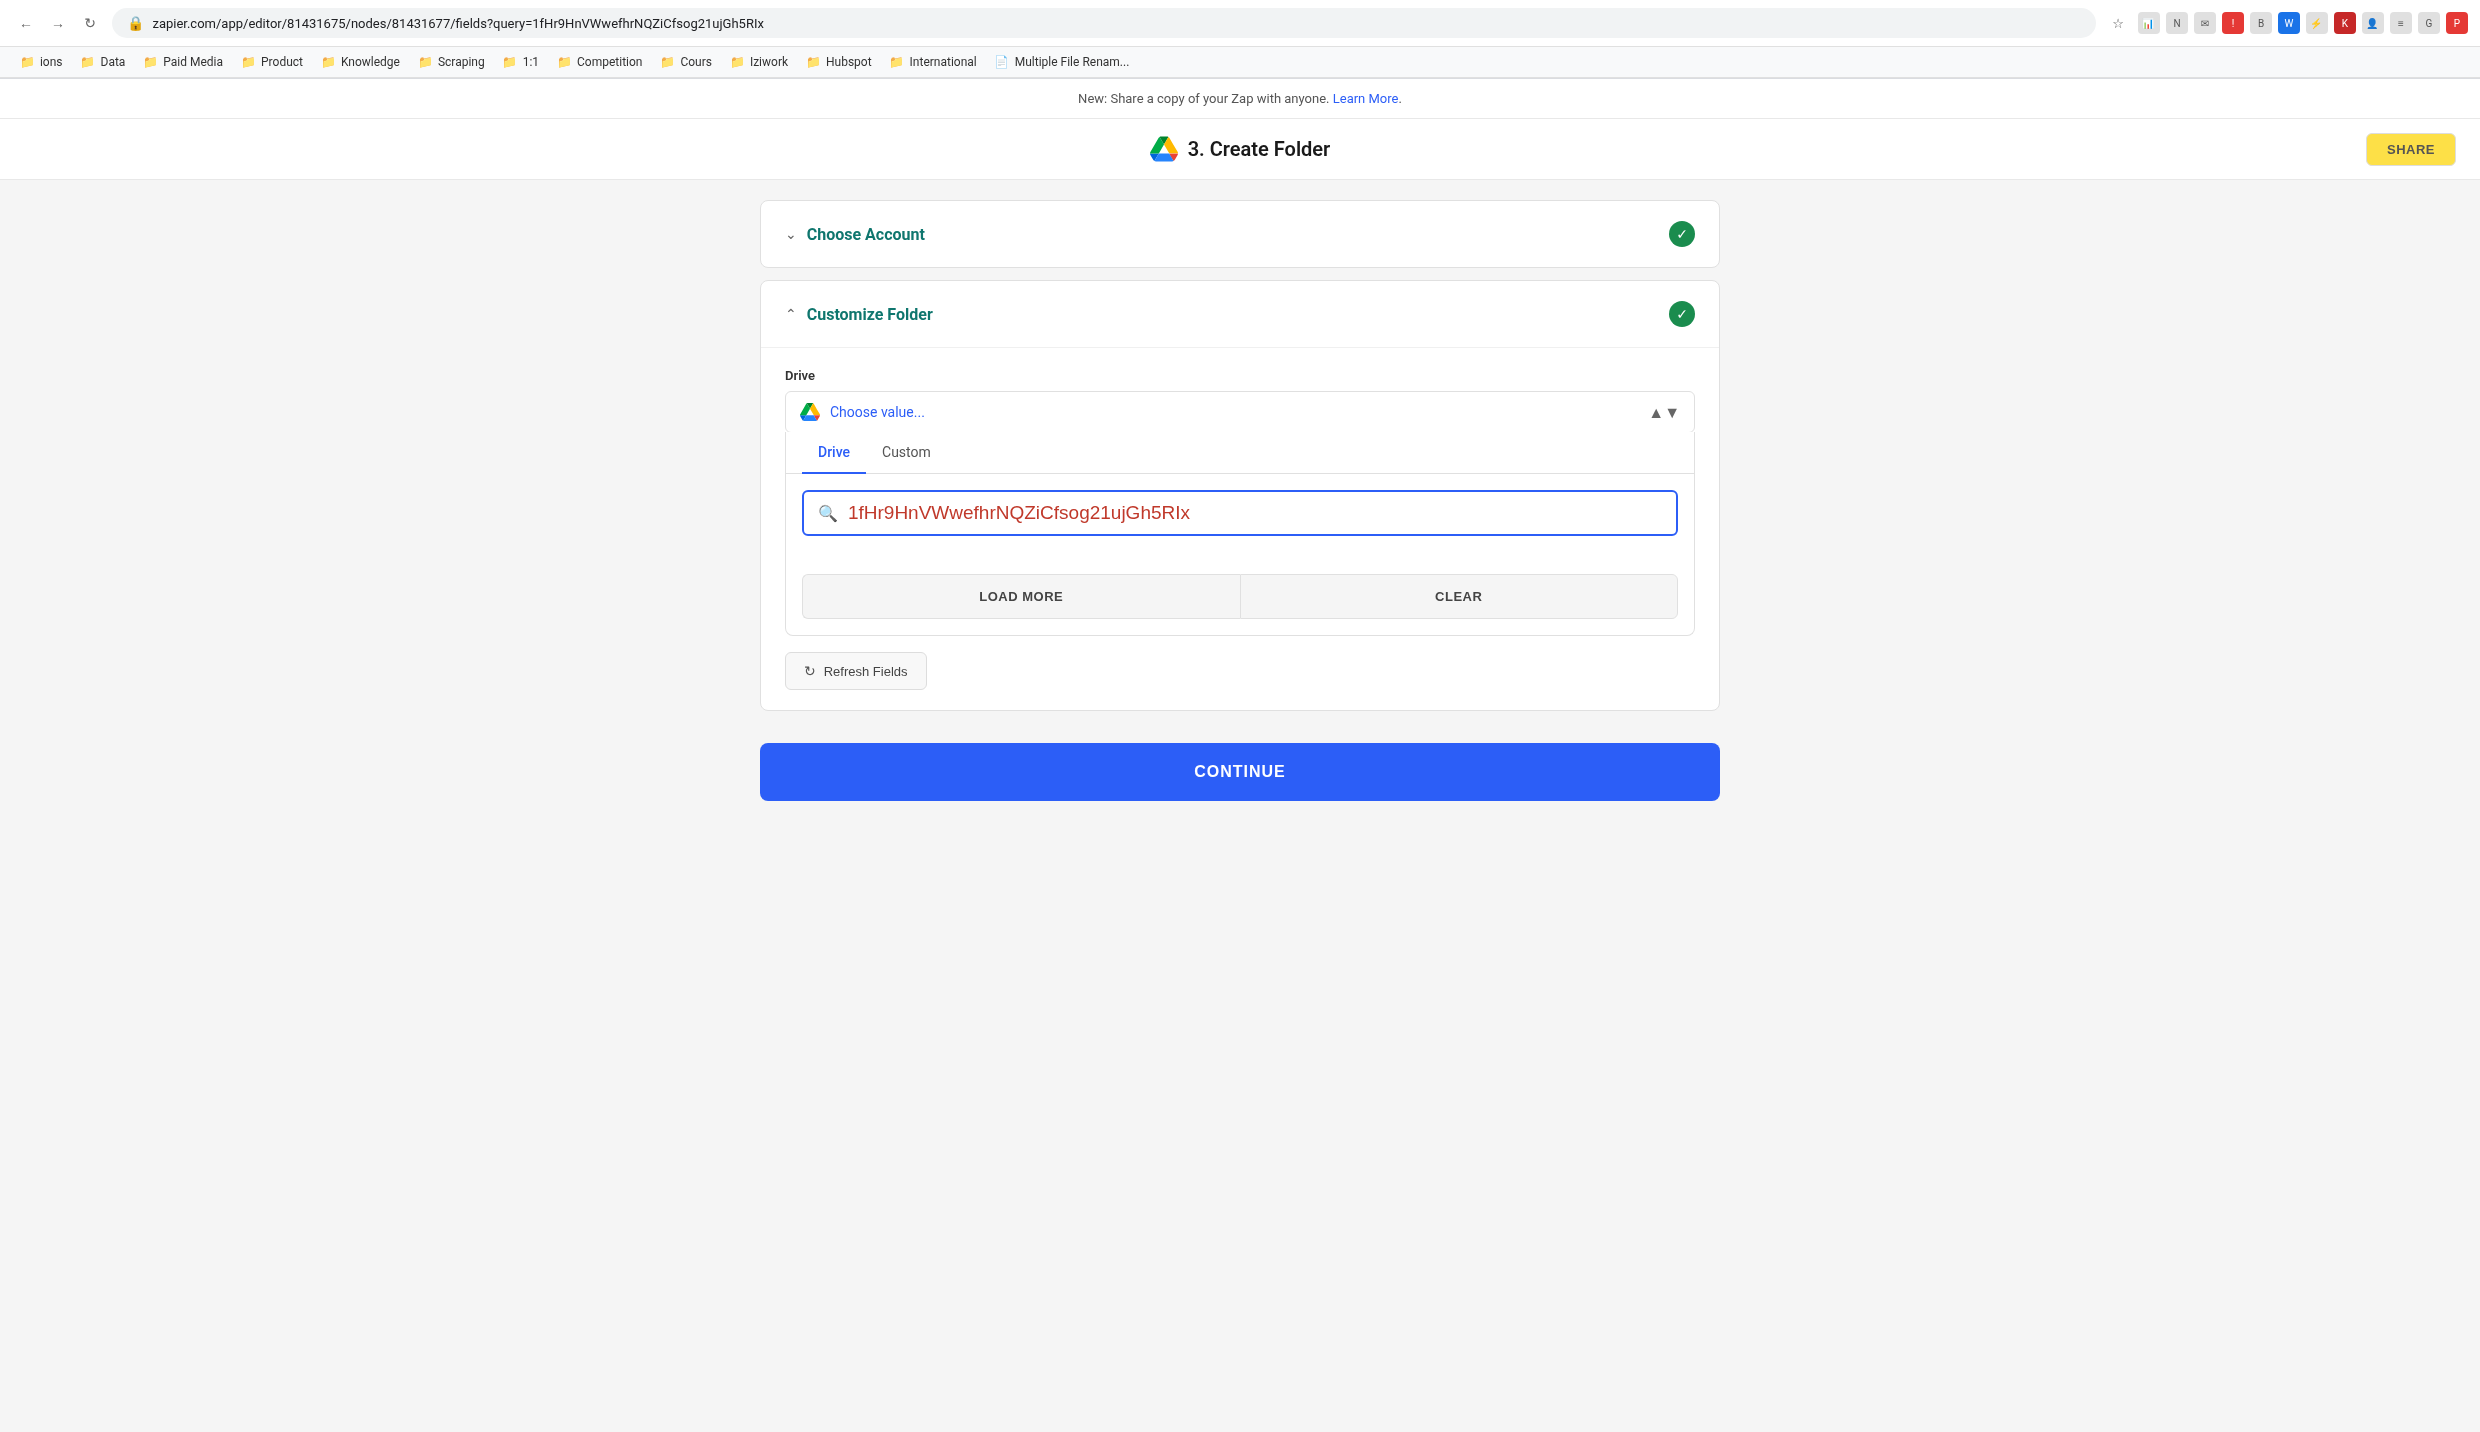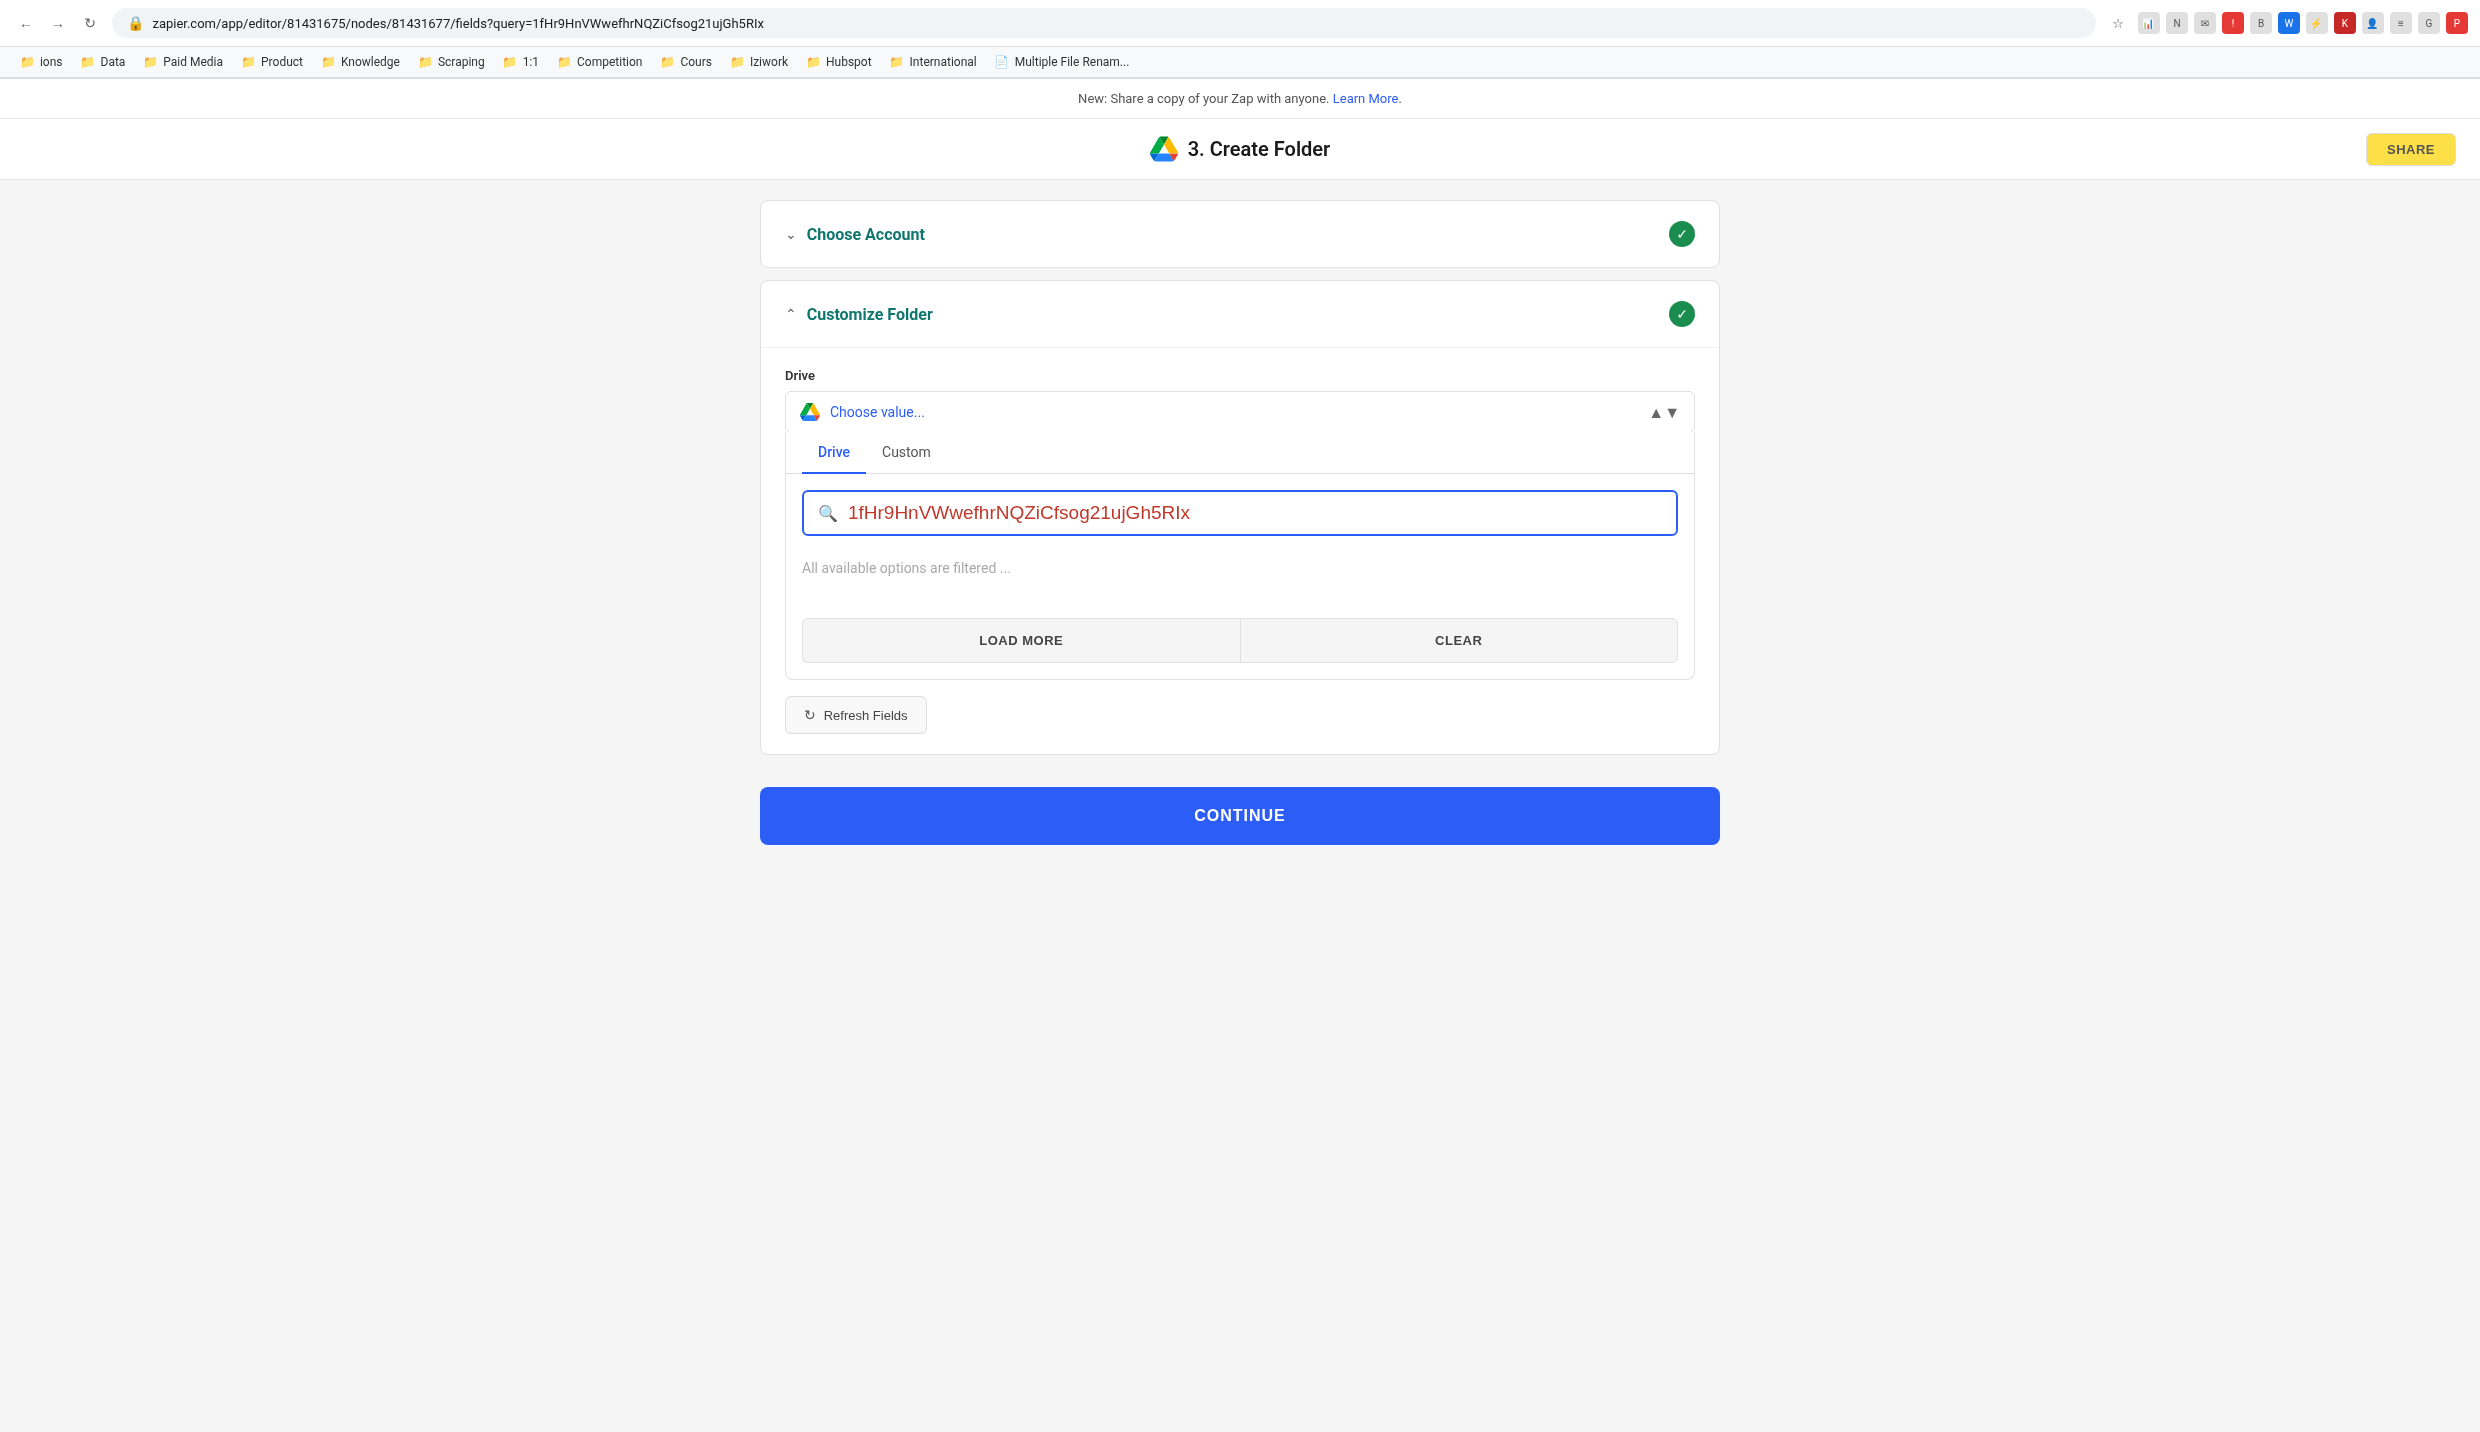--- a/index.html
+++ b/index.html
@@ -547,21 +547,20 @@
             <div class="tab-item">Custom</div>
           </div>
 
           <div class="search-area">
             <div class="search-input-wrapper">
               <span class="search-icon">🔍</span>
               <input type="text" class="search-input" value="1fHr9HnVWwefhrNQZiCfsog21ujGh5RIx" style="">
             </div>
           </div>
 
-          <div class="filter-message">All available options are filtered ...</div>
 
           <div class="action-buttons">
             <button class="action-btn">LOAD MORE</button>
             <button class="action-btn">CLEAR</button>
           </div>
         </div>
 
         <button class="refresh-btn">
           <span class="refresh-icon">↻</span>
           <span>Refresh Fields</span>

